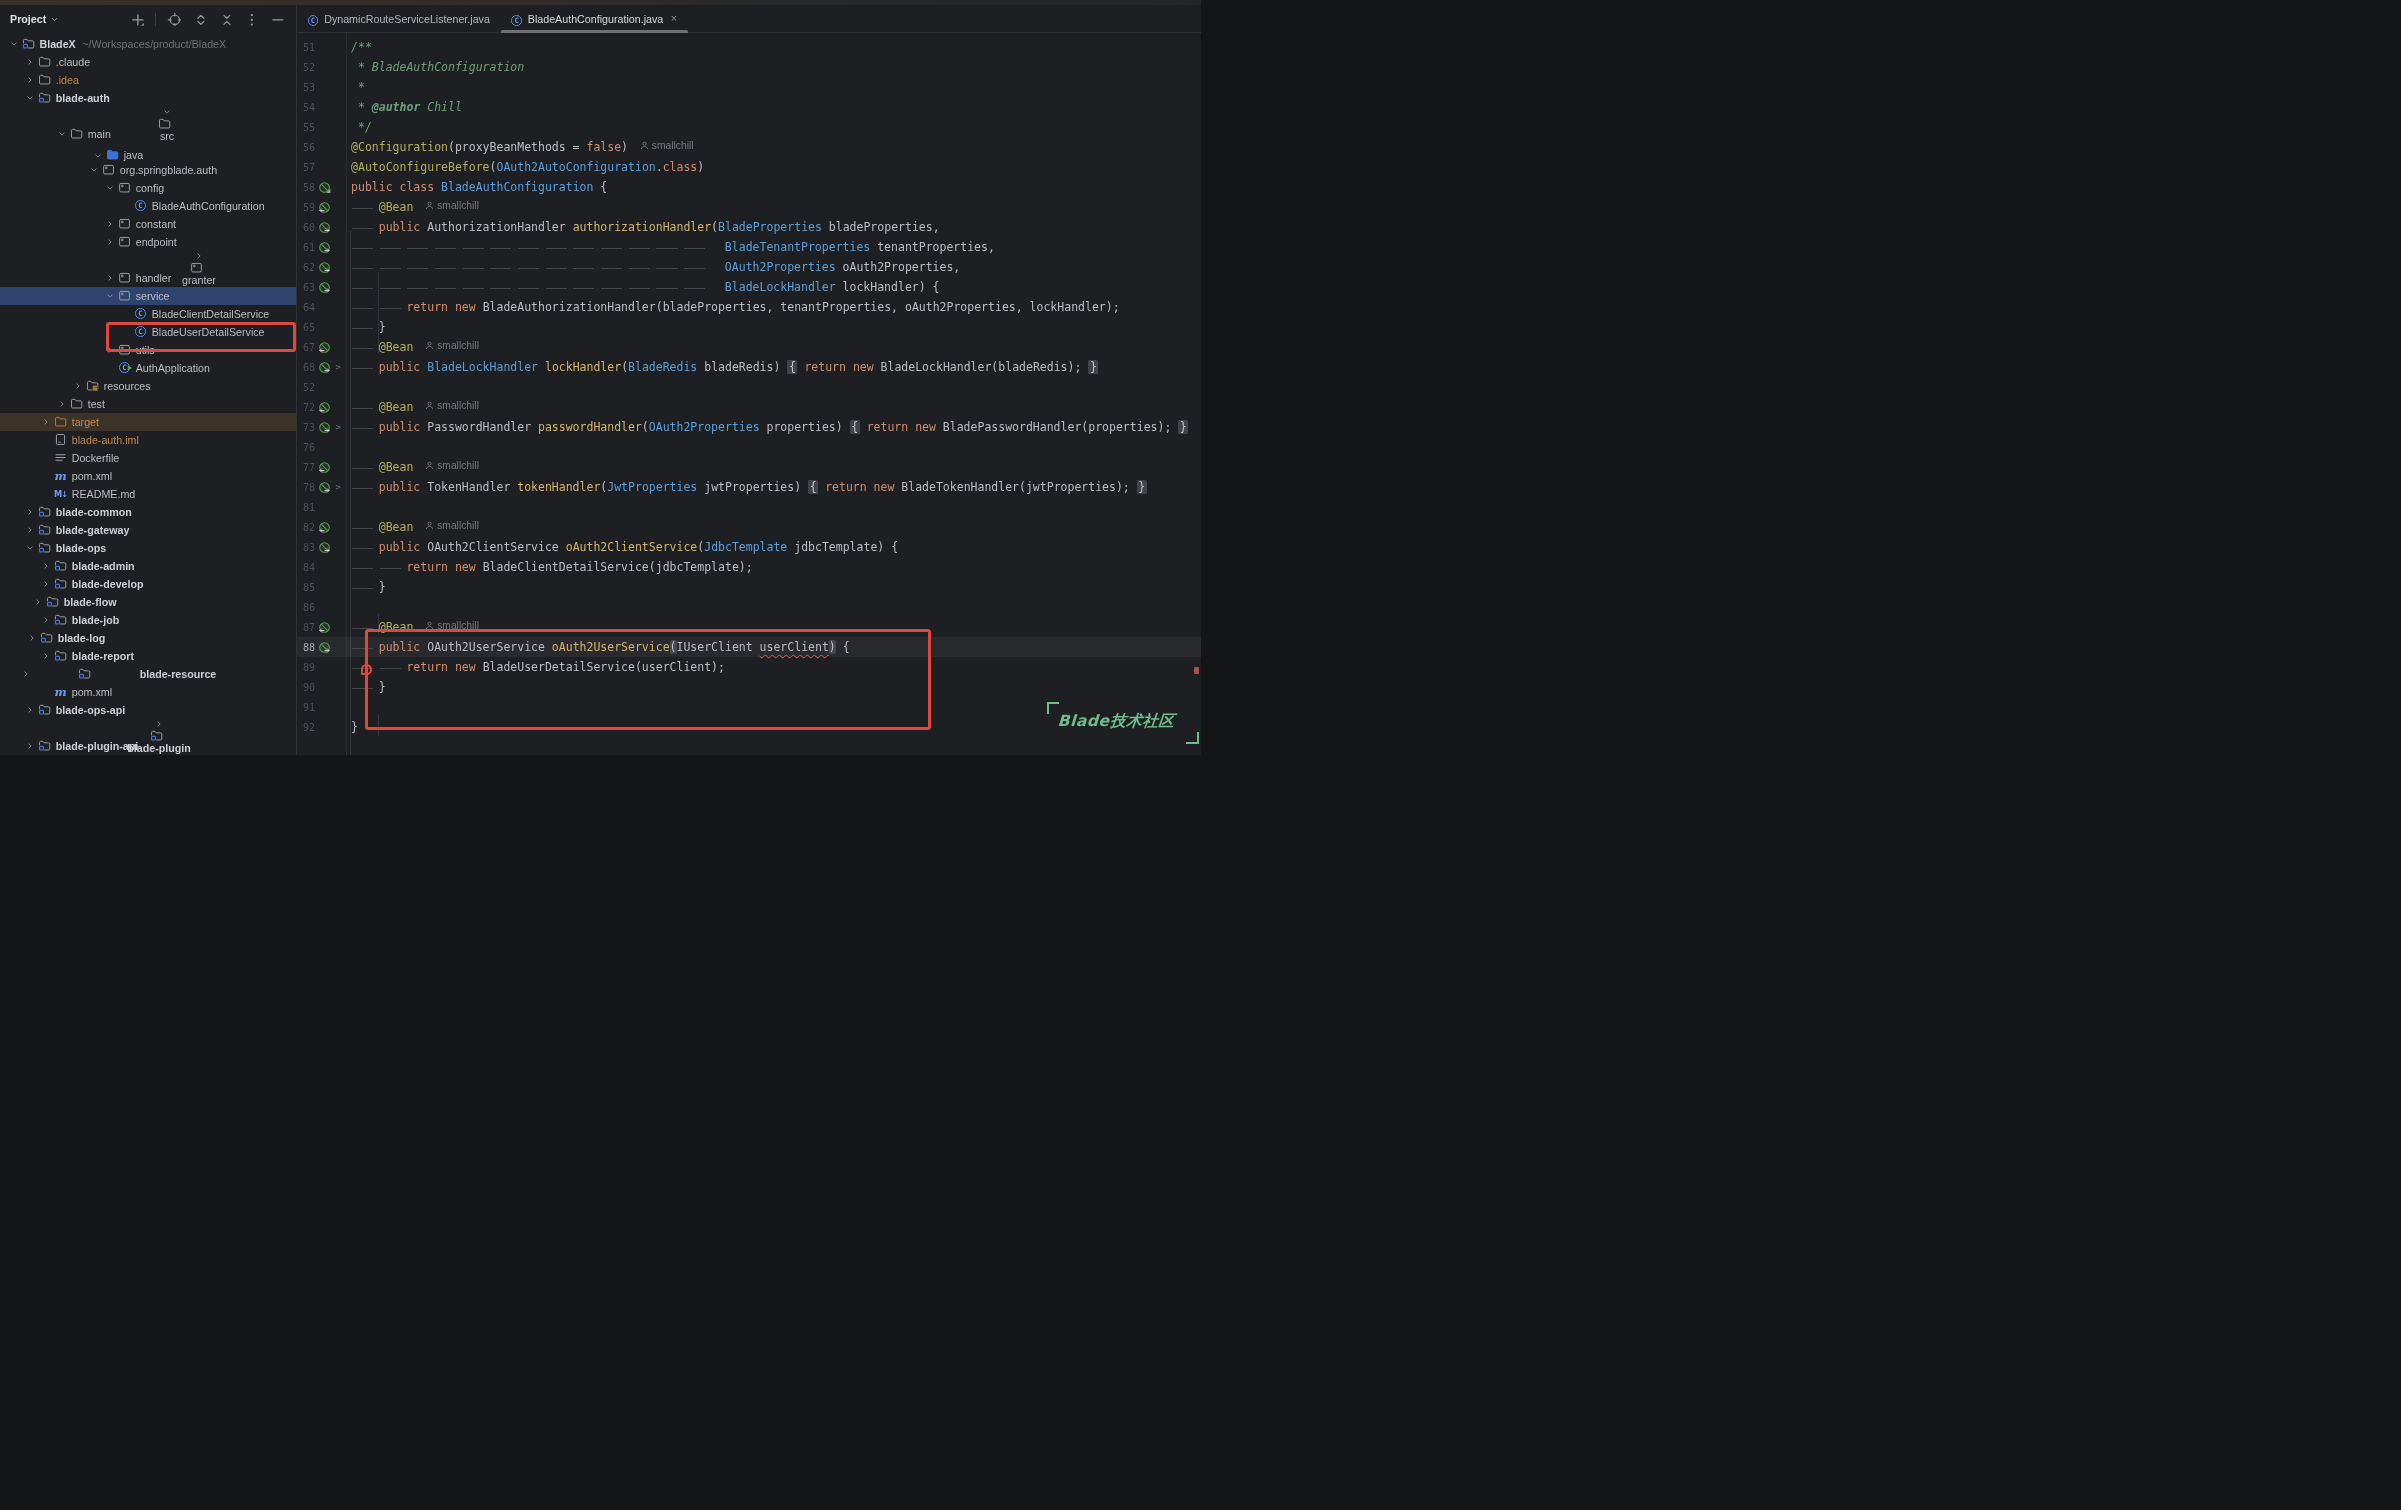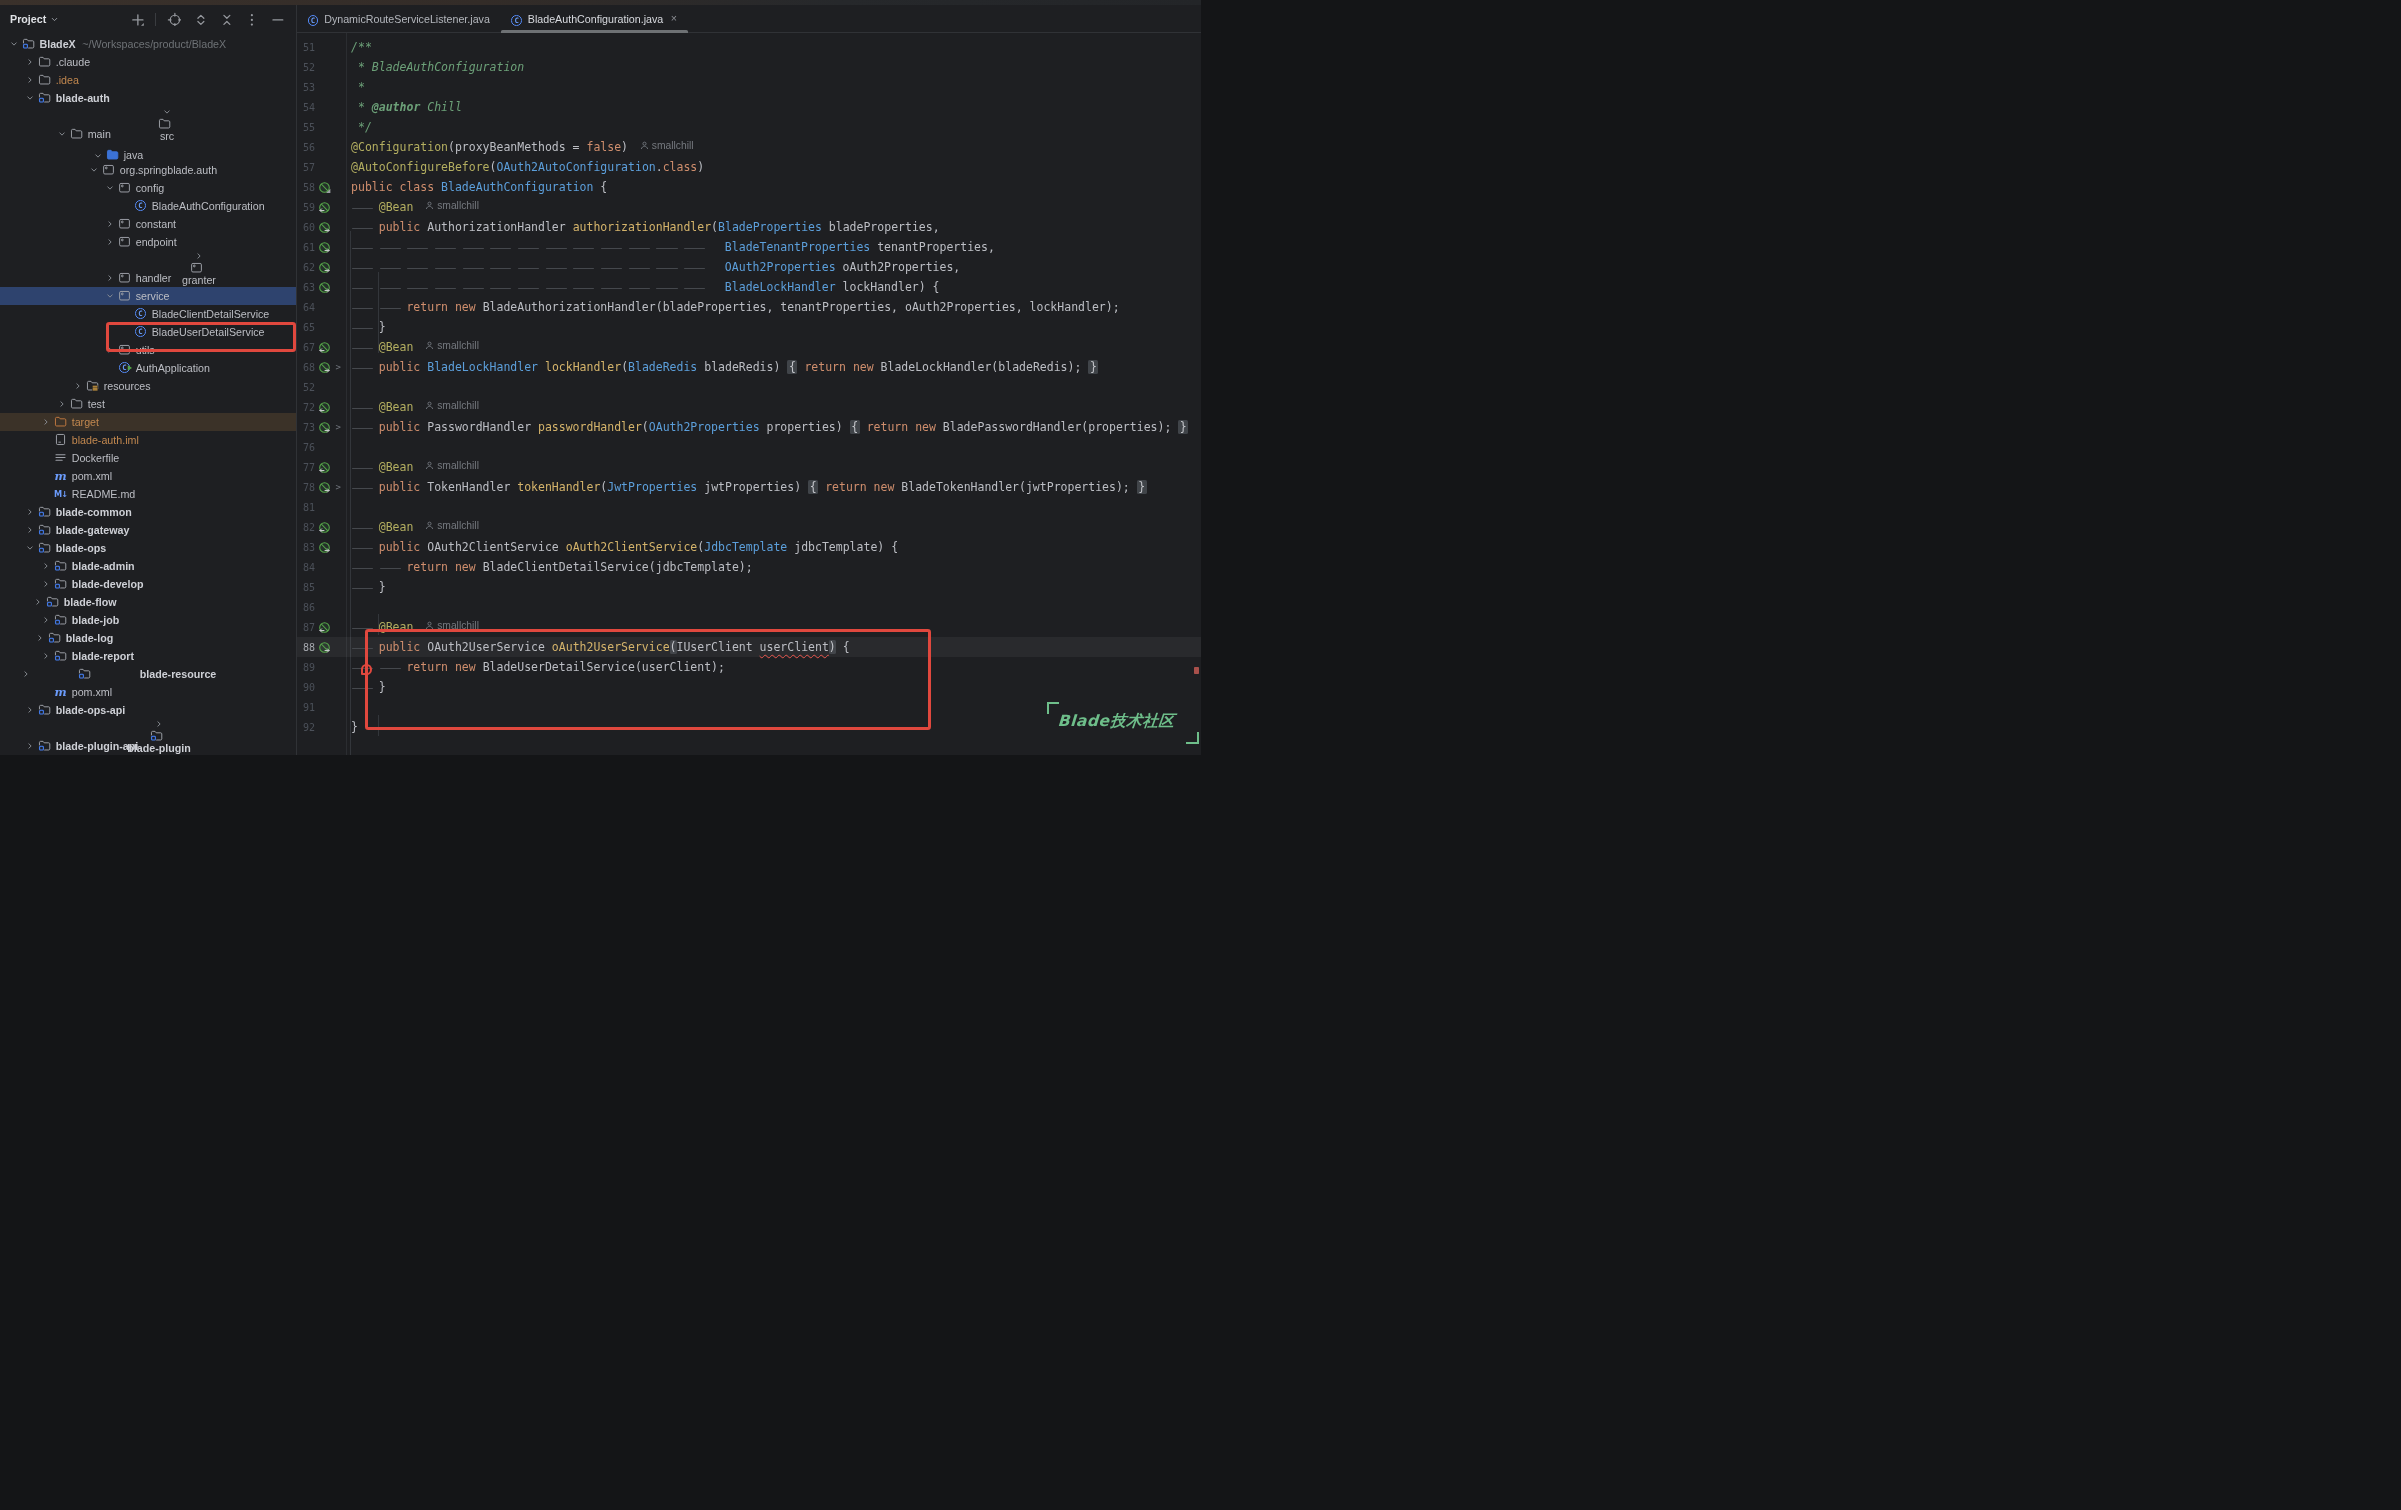--- a/index.html
+++ b/index.html
@@ -558,21 +558,21 @@
           </span>
           <span class="ticon">
             <svg width="13" height="13" viewBox="0 0 16 16" fill="none">
               <path d="M1.8 4.2c0-.7.6-1.3 1.3-1.3h3.1l1.4 1.8h5.6c.7 0 1.3.6 1.3 1.3v6.2c0 .7-.6 1.3-1.3 1.3H3.1c-.7 0-1.3-.6-1.3-1.3z" fill="none" stroke="#9DA0A8" stroke-width="1.2"></path>
               <rect x="0.8" y="7.8" width="7" height="7" rx="1.6" fill="#1E1F22"></rect>
               <rect x="2" y="9" width="4.6" height="4.6" rx="1.1" fill="none" stroke="#4682FA" stroke-width="1.3"></rect>
             </svg>
           </span>
           <span class="tlabel bold">blade-job</span>
         </div>
-        <div class="trow" style="padding-left: 32px;">
+        <div class="trow" style="padding-left: 24px;">
           <span class="tchev">
             <svg width="10" height="10" viewBox="0 0 16 16" fill="none">
               <path d="M6.2 4.5l3.6 3.5-3.6 3.5" stroke="#8A8E94" stroke-width="1.5" stroke-linecap="round" stroke-linejoin="round"></path>
             </svg>
           </span>
           <span class="ticon">
             <svg width="13" height="13" viewBox="0 0 16 16" fill="none">
               <path d="M1.8 4.2c0-.7.6-1.3 1.3-1.3h3.1l1.4 1.8h5.6c.7 0 1.3.6 1.3 1.3v6.2c0 .7-.6 1.3-1.3 1.3H3.1c-.7 0-1.3-.6-1.3-1.3z" fill="none" stroke="#9DA0A8" stroke-width="1.2"></path>
               <rect x="0.8" y="7.8" width="7" height="7" rx="1.6" fill="#1E1F22"></rect>
               <rect x="2" y="9" width="4.6" height="4.6" rx="1.1" fill="none" stroke="#4682FA" stroke-width="1.3"></rect>

